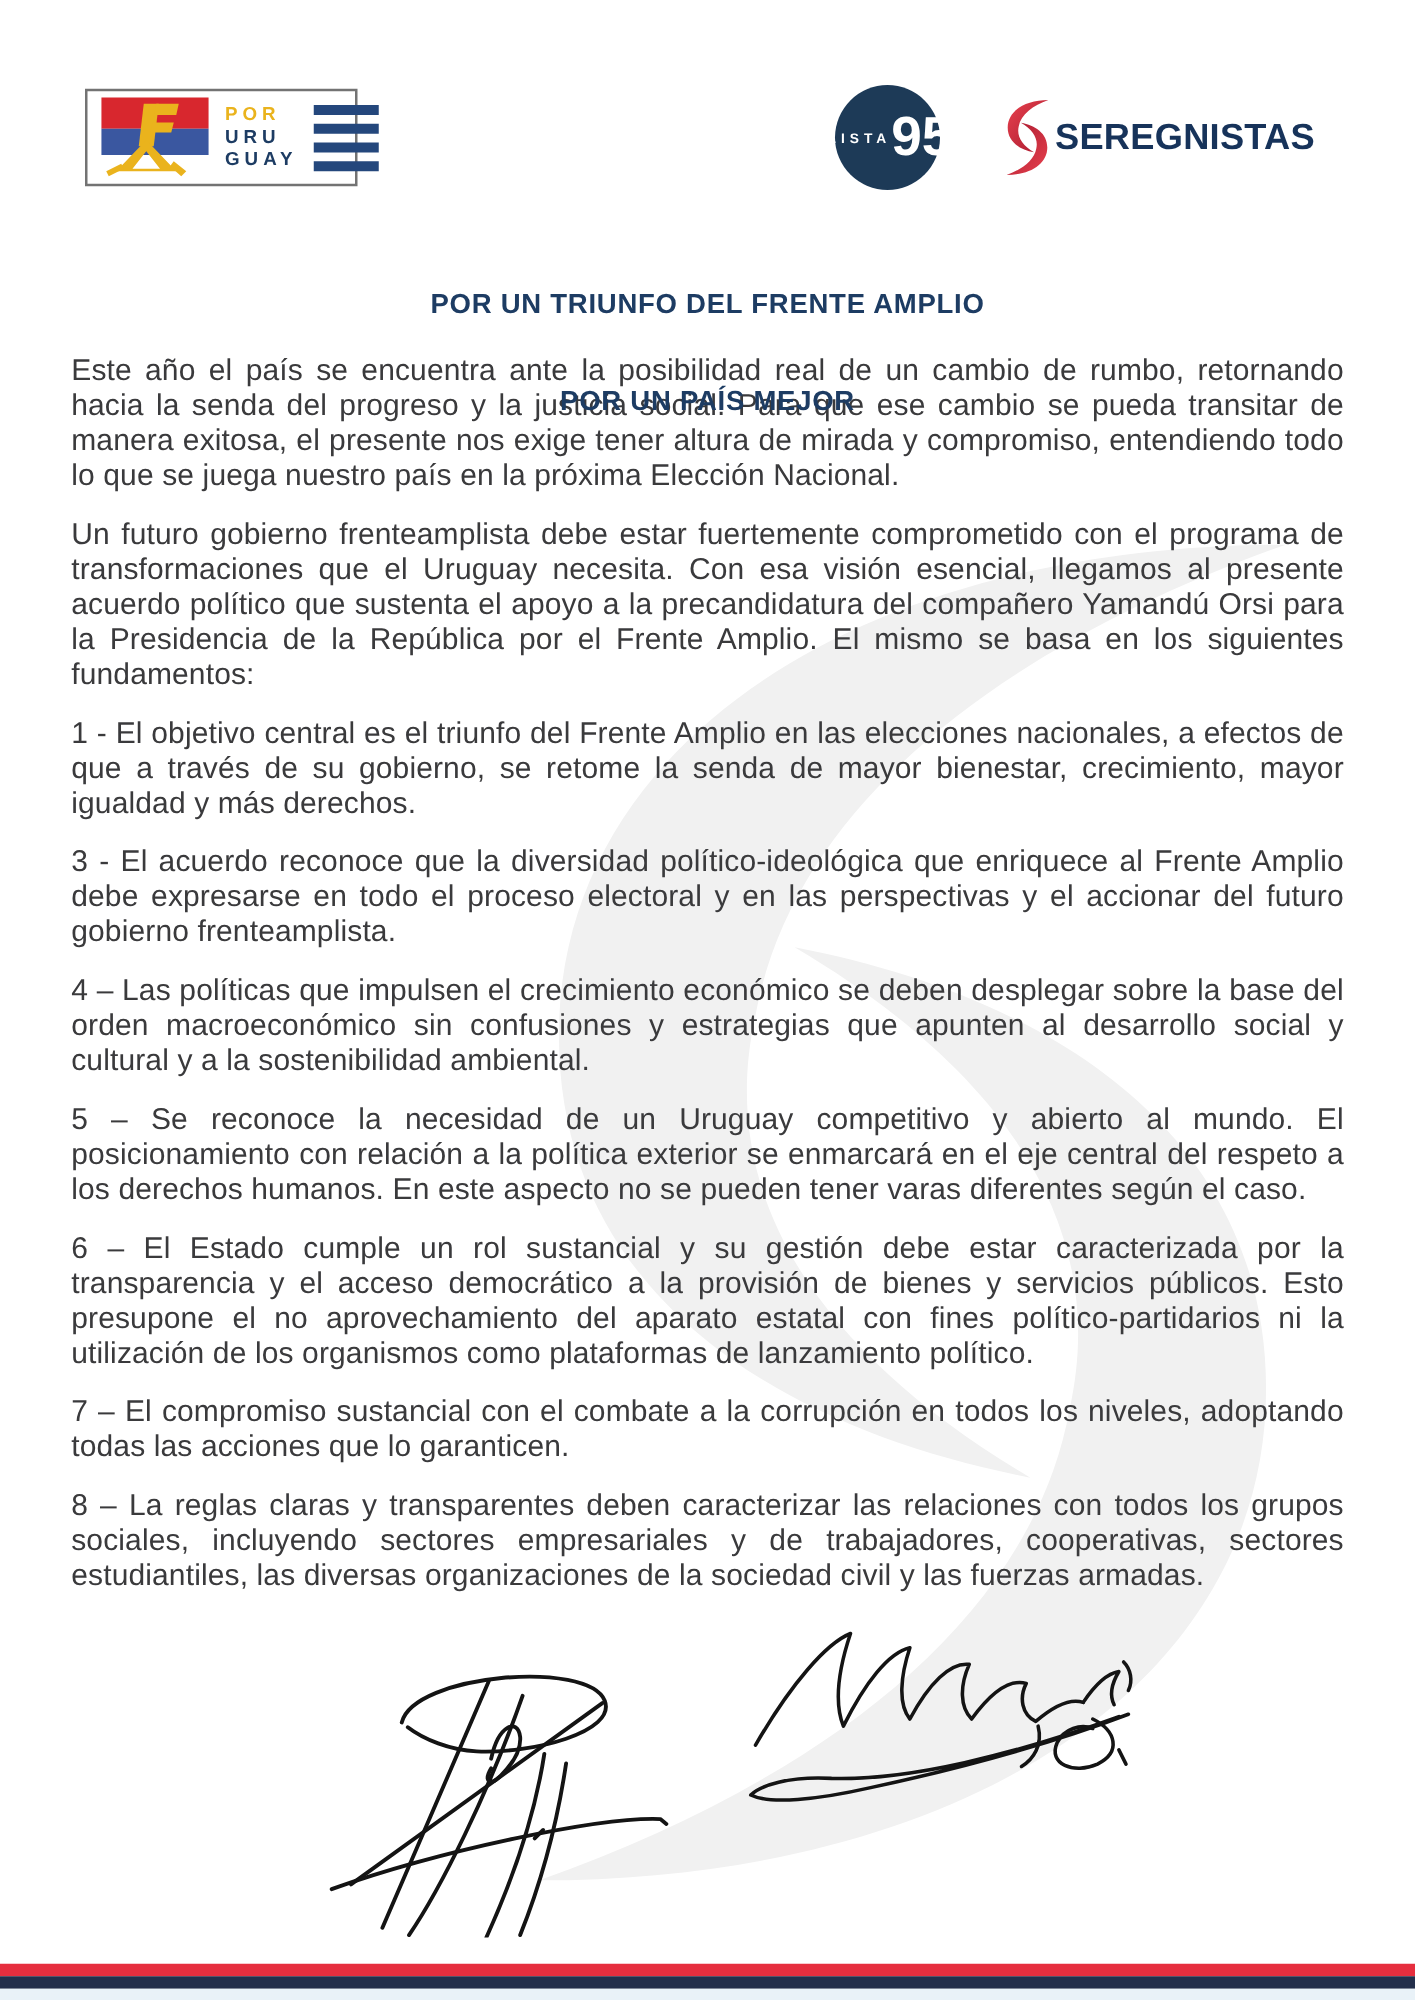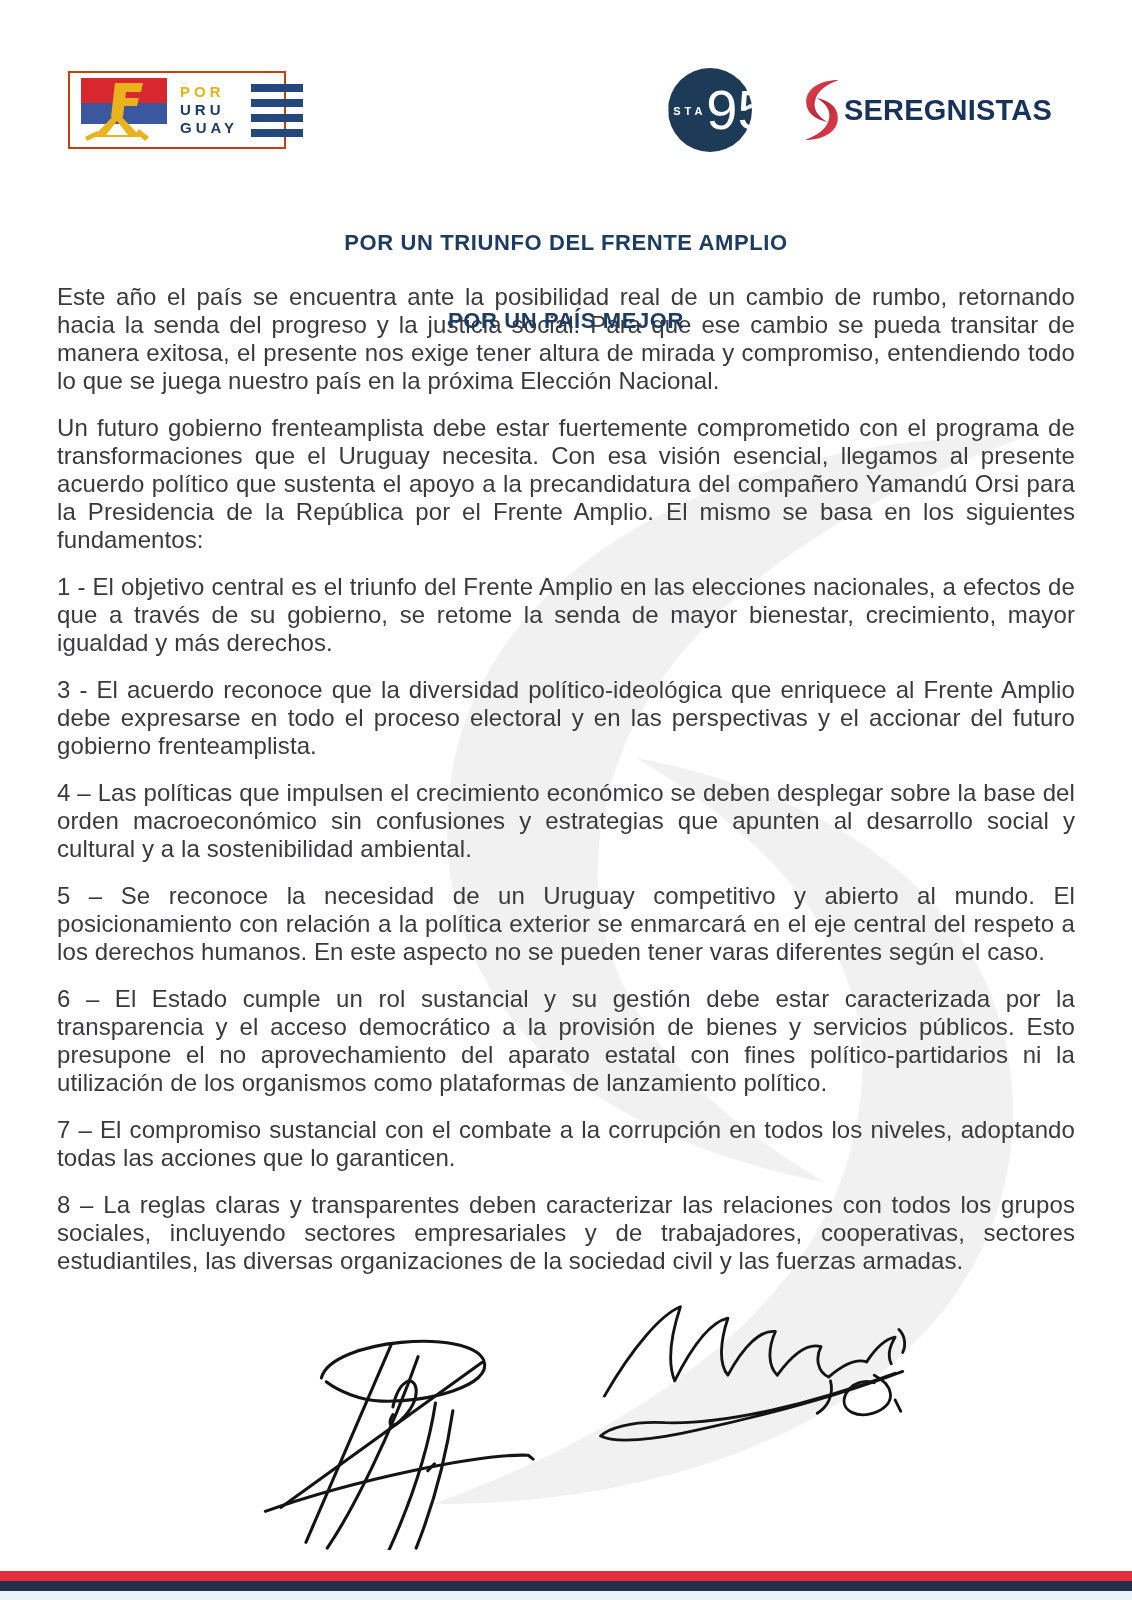--- a/index.html
+++ b/index.html
@@ -11,21 +11,21 @@
     font-family:"Liberation Sans", sans-serif;
   }
   
   .watermark{
     position:absolute;left:290px;top:420px;width:880px;height:1100px;
     z-index:0;pointer-events:none;
   }
   
   .fa-logo-box{
     position:absolute;left:68px;top:71px;width:218px;height:78px;
-    border:2px solid #c2410c;background:#fff;
+    border:2px solid #737373;background:#fff;
     display:flex;align-items:center;gap:13px;
     padding:0 11px;box-sizing:border-box;z-index:2;
   }
   .fa-flag{width:86px;height:66px;flex:0 0 auto;}
   .fa-words{display:flex;flex-direction:column;justify-content:center;}
   .fa-words span{
     font-weight:bold;font-size:15px;letter-spacing:4px;line-height:18px;
     color:#1d3c63;white-space:nowrap;
   }
   .fa-words .w-yellow{color:#eab31d;}
@@ -35,21 +35,21 @@
     position:absolute;left:660px;top:60px;width:400px;height:100px;
     display:flex;align-items:center;z-index:2;
   }
   .lista-badge{
     width:84px;height:84px;border-radius:50%;
     background:#1d3a57;color:#fff;
     display:flex;align-items:center;justify-content:center;
     flex:0 0 auto;margin-left:8px;
   }
   .lista-badge .lista-word{font-size:11px;letter-spacing:4px;font-weight:bold;margin-bottom:-2px;margin-left:4px;}
-  .lista-badge .lista-number{font-size:56px;font-weight:normal;line-height:44px;}
+  .lista-badge .lista-number{font-size:44px;font-weight:bold;line-height:44px;}
   .s-icon{width:44px;height:82px;margin-left:48px;flex:0 0 auto;}
   .seregnistas-word{
     font-size:29px;font-weight:bold;color:#17335a;letter-spacing:.2px;
     white-space:nowrap;
   }
   
   .doc-title{
     position:absolute;left:0;top:180px;width:1132px;text-align:center;z-index:2;
   }
   .doc-title div{

